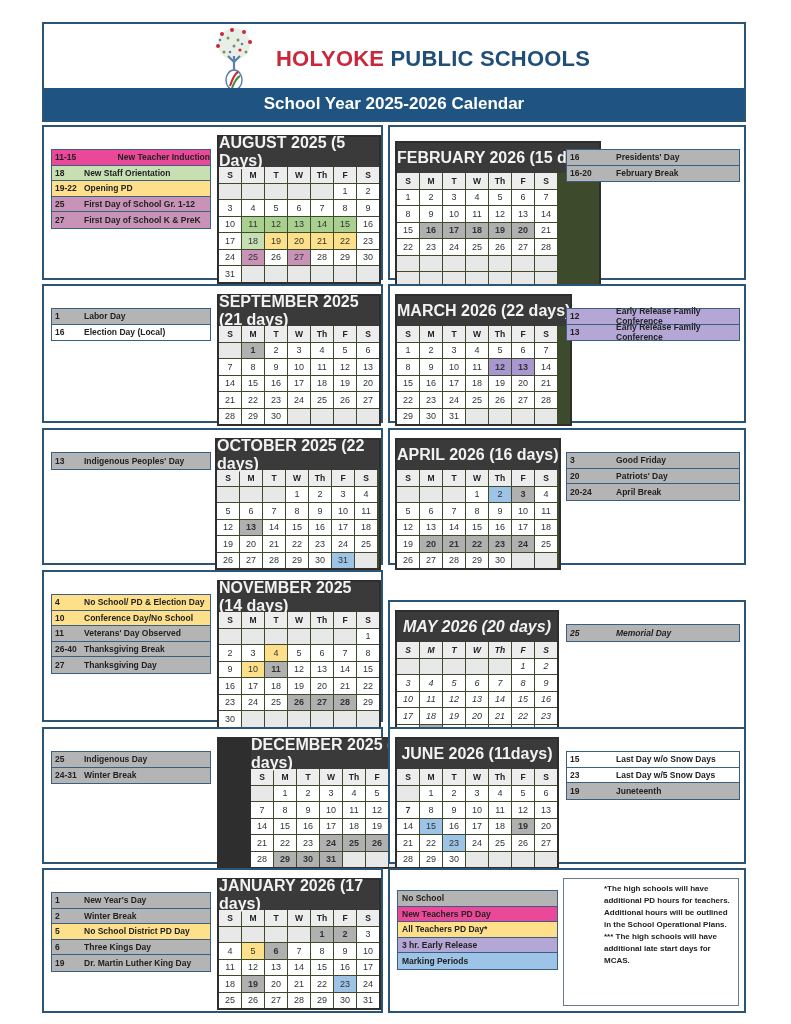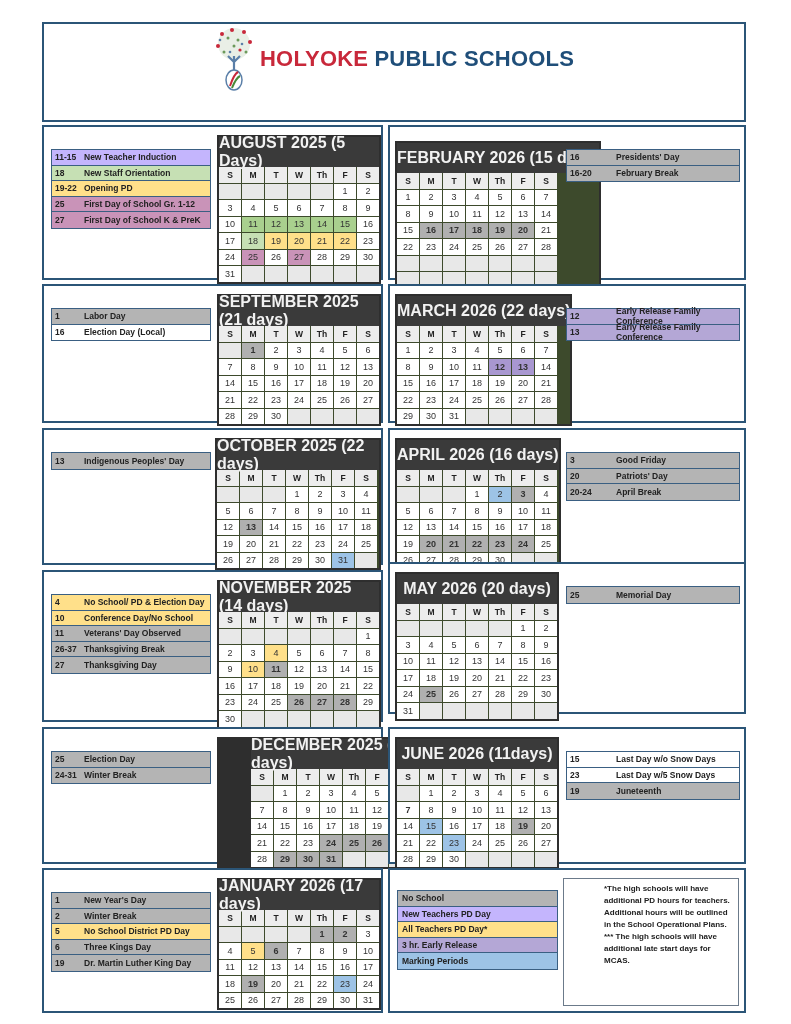--- a/index.html
+++ b/index.html
@@ -2,21 +2,21 @@
 <html><head>
 <meta charset="utf-8">
 <style>
   * { box-sizing: border-box; margin: 0; padding: 0; }
   html, body { width: 791px; height: 1024px; background: #ffffff; overflow: hidden; }
   body { font-family: "Liberation Sans", sans-serif; position: relative; }
 
   .header-box { position: absolute; left: 42px; top: 22px; width: 704px; height: 100px; border: 2px solid #2b5577; background: #fff; }
   .logo-area { position: absolute; left: 166px; top: 2px; height: 66px; display: flex; align-items: center; }
   .logo-tree { width: 48px; height: 66px; }
-  .logo-text { margin-left: 2px; }
+  .logo-text { margin-left: 18px; }
   .logo-title { font-size: 22px; font-weight: bold; letter-spacing: 0.2px; line-height: 24px; }
   .logo-title .red { color: #c8283a; }
   .logo-title .blue { color: #1f4e79; }
   .logo-sub { font-family: "Liberation Serif", serif; font-size: 14.5px; color: #7a9cc4; letter-spacing: 0.3px; line-height: 16px; }
   .logo-sub .bar { color: #c8283a; }
   .banner { position: absolute; left: 0; right: 0; bottom: 0; height: 32px; background: #1f5482; color: #fff; font-weight: bold; font-size: 17px; display: flex; align-items: center; justify-content: center; }
 
   .panel { position: absolute; border: 2px solid #2b5577; background: #fff; }
   .panel.left { left: 42px; width: 341px; }
   .panel.right { left: 388px; width: 358px; }
@@ -36,21 +36,21 @@
   .c-purple { background: #a897d0; font-weight: bold; }
   .c-blue { background: #9dc3e6; }
 
   .legend { position: absolute; border: 1.5px solid #3a5f82; }
   .leg-row { height: 15.5px; display: flex; align-items: center; font-size: 8.5px; font-weight: bold; color: #222; border-bottom: 1.5px solid #3a5f82; padding-left: 3px; }
   .leg-row:last-child { border-bottom: none; }
   .leg-date { width: 29px; flex-shrink: 0; }
   .leg-date.wide { width: 46px; }
   .r-gray { background: #b4b4b4; }
   .r-white { background: #ffffff; }
-  .r-green { background: #c4b5fd; }
+  .r-green { background: #ec4899; justify-content: space-between; }
   .r-lgreen { background: #c6e0b4; }
   .r-yellow { background: #ffe08a; }
   .r-pink { background: #c993b8; }
   .r-purple { background: #b4a7d6; }
   .r-blue { background: #9dc3e6; }
 
   .key { position: absolute; border: 1.5px solid #3a5f82; }
   .key .leg-row { padding-left: 4px; }
 
   .notes { position: absolute; border: 1.5px solid #6b7a8a; padding: 4px 5px; font-size: 8px; font-weight: bold; color: #222; line-height: 12px; }
@@ -88,20 +88,21 @@
       <path d="M20 60 Q24 48 28 46" stroke="#c8283a" stroke-width="2" fill="none"></path>
       <path d="M22 62 Q26 52 30 50" stroke="#4a8a3a" stroke-width="2" fill="none"></path>
     </svg>
     <div class="logo-text">
       <div class="logo-title">
         <span class="red">HOLYOKE</span>
         <span class="blue">PUBLIC SCHOOLS</span>
       </div>
     </div>
   </div>
+  <div class="banner">School Year 2025-2026 Calendar</div>
 </div>
 
 <div id="panels">
     <div class="panel left" style="top: 125px; height: 155px;">
       <div class="cal" style="top: 8px; left: 173px;">
         <div class="cal-head">AUGUST 2025 (5 Days)</div>
         <div class="cal-grid">
           <div class="cell dow">S</div>
           <div class="cell dow">M</div>
           <div class="cell dow">T</div>
@@ -540,30 +541,30 @@
         </div>
         <div class="leg-row r-yellow">
           <span class="leg-date">10</span>
           <span>Conference Day/No School</span>
         </div>
         <div class="leg-row r-gray">
           <span class="leg-date">11</span>
           <span>Veterans' Day Observed</span>
         </div>
         <div class="leg-row r-gray">
-          <span class="leg-date">26-37</span>
+          <span class="leg-date">26-40</span>
           <span>Thanksgiving Break</span>
         </div>
         <div class="leg-row r-gray">
           <span class="leg-date">27</span>
           <span>Thanksgiving Day</span>
         </div>
       </div>
     </div>
-    <div class="panel right" style="top: 562px; height: 152px;">
+    <div class="panel right" style="top: 600px; height: 152px; font-style: italic;">
       <div class="cal" style="top: 8px; left: 5px;">
         <div class="cal-head">MAY 2026 (20 days)</div>
         <div class="cal-grid">
           <div class="cell dow">S</div>
           <div class="cell dow">M</div>
           <div class="cell dow">T</div>
           <div class="cell dow">W</div>
           <div class="cell dow">Th</div>
           <div class="cell dow">F</div>
           <div class="cell dow">S</div>
@@ -662,21 +663,21 @@
           <div class="cell c-gray">30</div>
           <div class="cell c-gray">31</div>
           <div class="cell empty"></div>
           <div class="cell empty"></div>
           <div class="cell empty"></div>
         </div>
       </div>
       <div class="legend" style="top: 22px; left: 7px; width: 160px;">
         <div class="leg-row r-gray">
           <span class="leg-date">25</span>
-          <span>Election Day</span>
+          <span>Indigenous Day</span>
         </div>
         <div class="leg-row r-gray">
           <span class="leg-date">24-31</span>
           <span>Winter Break</span>
         </div>
       </div>
     </div>
     <div class="panel right" style="top: 727px; height: 137px;">
       <div class="cal" style="top: 8px; left: 5px;">
         <div class="cal-head">JUNE 2026 (11days)</div>

